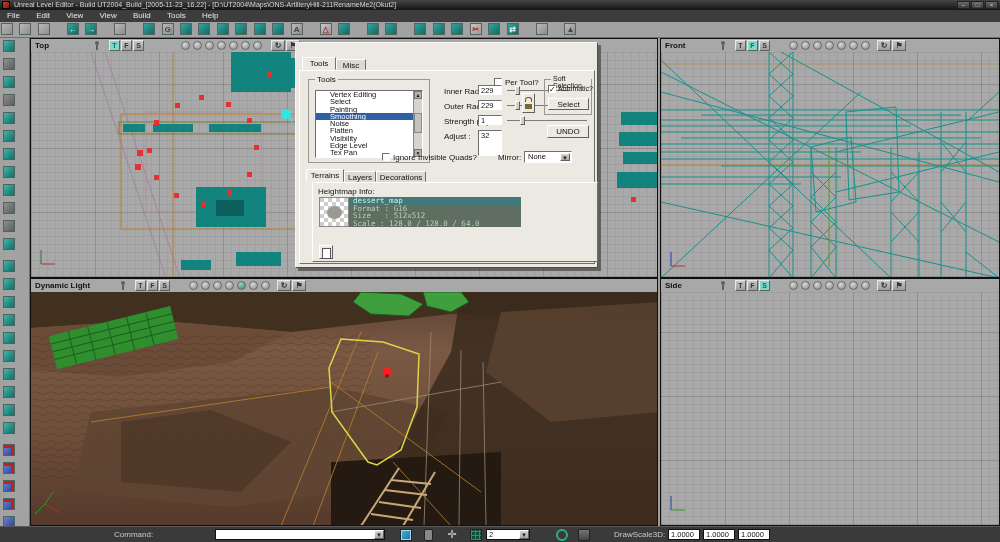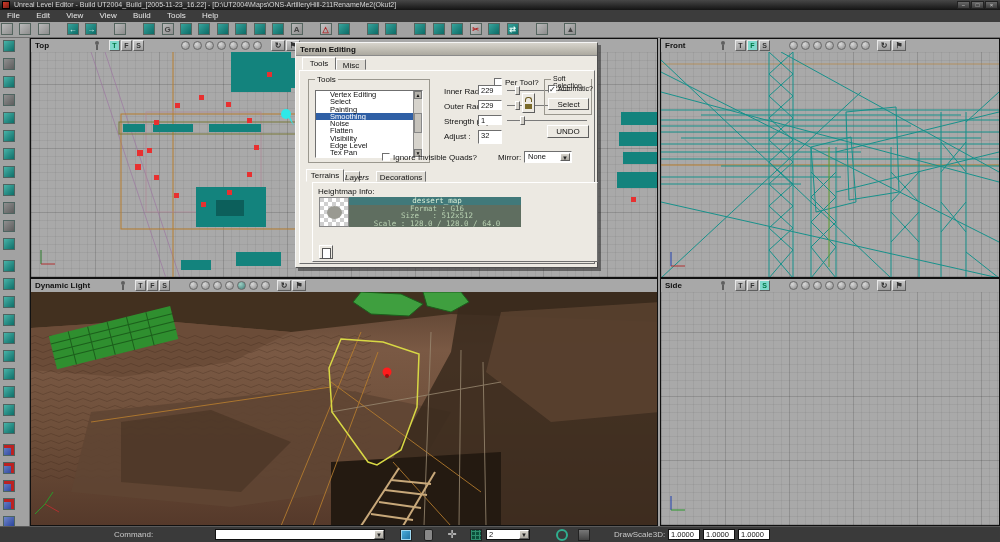--- a/index.html
+++ b/index.html
@@ -481,23 +481,20 @@
     <svg width="338" height="234" viewBox="0 0 338 234">
       <g stroke-width="1">
         <line x1="10" y1="218" x2="10" y2="204" stroke="#2040b0"></line>
         <line x1="10" y1="218" x2="24" y2="218" stroke="#2a9a2a"></line>
       </g>
     </svg>
   </div>
 </div>
 
 <div class="abs" id="dlg">
-  <div id="dlgtitle">
-    <span>Terrain Editing</span>
-  </div>
 
   <div class="tab" style="left:6px;top:14px;width:34px;">Tools</div>
   <div class="tab off" style="left:40px;top:16px;width:30px;">Misc</div>
 
   <div class="dpanel" style="left:3px;top:27px;width:296px;height:194px;">
 
     <div class="gbox" style="left:8px;top:8px;width:122px;height:84px;">
       <span class="glbl">Tools</span>
       <div class="sunken" style="position:absolute;left:6px;top:10px;width:108px;height:68px;">
         <span class="litem">Vertex Editing</span>
@@ -534,21 +531,21 @@
       <div class="sldthumb" style="left:8px;"></div>
     </div>
 
     <span style="position:absolute;left:144px;top:46px;">Strength (%):</span>
     <div class="sunken" style="position:absolute;left:178px;top:44px;width:24px;height:10px;font-size:7.5px;line-height:9px;padding-left:2px;">1</div>
     <div class="sld" style="left:207px;top:49px;width:80px;">
       <div class="sldthumb" style="left:13px;"></div>
     </div>
 
     <span style="position:absolute;left:144px;top:61px;">Adjust :</span>
-    <div class="sunken" style="position:absolute;left:178px;top:59px;width:24px;height:14px;font-size:7.5px;line-height:9px;padding-left:2px;">32</div>
+    <div class="sunken" style="position:absolute;left:178px;top:59px;width:24px;height:26px;font-size:7.5px;line-height:9px;padding-left:2px;">32</div>
 
     <div class="btn" style="position:absolute;left:222px;top:22px;width:13px;height:20px;">
       <span style="display:inline-block;width:5px;height:4px;border:1px solid #6a5a20;border-bottom:none;border-radius:3px 3px 0 0;margin-top:3px;"></span>
       <span style="display:block;width:7px;height:5px;background:#7a6a2a;margin:0 auto;"></span>
     </div>
 
     <div class="gbox" style="left:244px;top:8px;width:48px;height:36px;">
       <span class="glbl" style="font-size:7px;">Soft Selection</span>
       <span class="cb" style="left:3px;top:5px;">✓</span>
       <span style="position:absolute;left:13px;top:5px;font-size:7px;">Automatic?</span>
@@ -559,31 +556,31 @@
 
     <span class="cb" style="left:82px;top:82px;"></span>
     <span style="position:absolute;left:93px;top:82px;">Ignore Invisible Quads?</span>
     <span style="position:absolute;left:198px;top:82px;">Mirror:</span>
     <div class="sunken" style="position:absolute;left:224px;top:80px;width:48px;height:12px;font-size:7.5px;line-height:10px;padding-left:3px;">
       <span>None</span>
       <span class="ddbtn">▼</span>
     </div>
 
     <div class="tab" style="left:6px;top:86px;width:38px;top:98px;">Terrains</div>
-    <div class="tab off" style="left:44px;top:100px;width:16px;font-style:italic;">Layers</div>
+    <div class="tab off" style="left:44px;top:100px;width:32px;">Layers</div>
     <div class="tab off" style="left:76px;top:100px;width:50px;">Decorations</div>
 
     <div class="dpanel" style="left:12px;top:111px;width:286px;height:80px;">
       <span style="position:absolute;left:5px;top:4px;">Heightmap Info:</span>
       <div style="position:absolute;left:6px;top:14px;width:202px;height:30px;display:flex;">
         <div style="width:30px;height:30px;flex:none;border:1px solid #888;box-sizing:border-box;
              background:repeating-conic-gradient(#fff 0 25%, #cfcfcf 0 50%) 0 0 / 8px 8px;position:relative;">
           <div style="position:absolute;left:7px;top:8px;width:15px;height:13px;border-radius:50%;background:#9a9a92;"></div>
         </div>
-        <div style="flex:1;background:#5f6e60;text-align:center;">
+        <div style="flex:1;background:#5f6e60;">
           <div class="mono" style="font-size:7.5px;line-height:7.5px;color:#d8efd8;background:#41797a;padding-left:4px;">dessert_map</div>
           <div class="mono" style="font-size:7.5px;line-height:7.5px;color:#b9d2b2;padding-left:4px;">Format : G16</div>
           <div class="mono" style="font-size:7.5px;line-height:7.5px;color:#b9d2b2;padding-left:4px;">Size   : 512x512</div>
           <div class="mono" style="font-size:7.5px;line-height:7.5px;color:#b9d2b2;padding-left:4px;">Scale : 128.0 / 128.0 / 64.0</div>
         </div>
       </div>
       <div class="btn" style="position:absolute;left:6px;top:62px;width:14px;height:14px;">
         <span style="display:block;width:7px;height:9px;margin:2px auto 0;background:#fff;border:1px solid #555;"></span>
       </div>
     </div>

